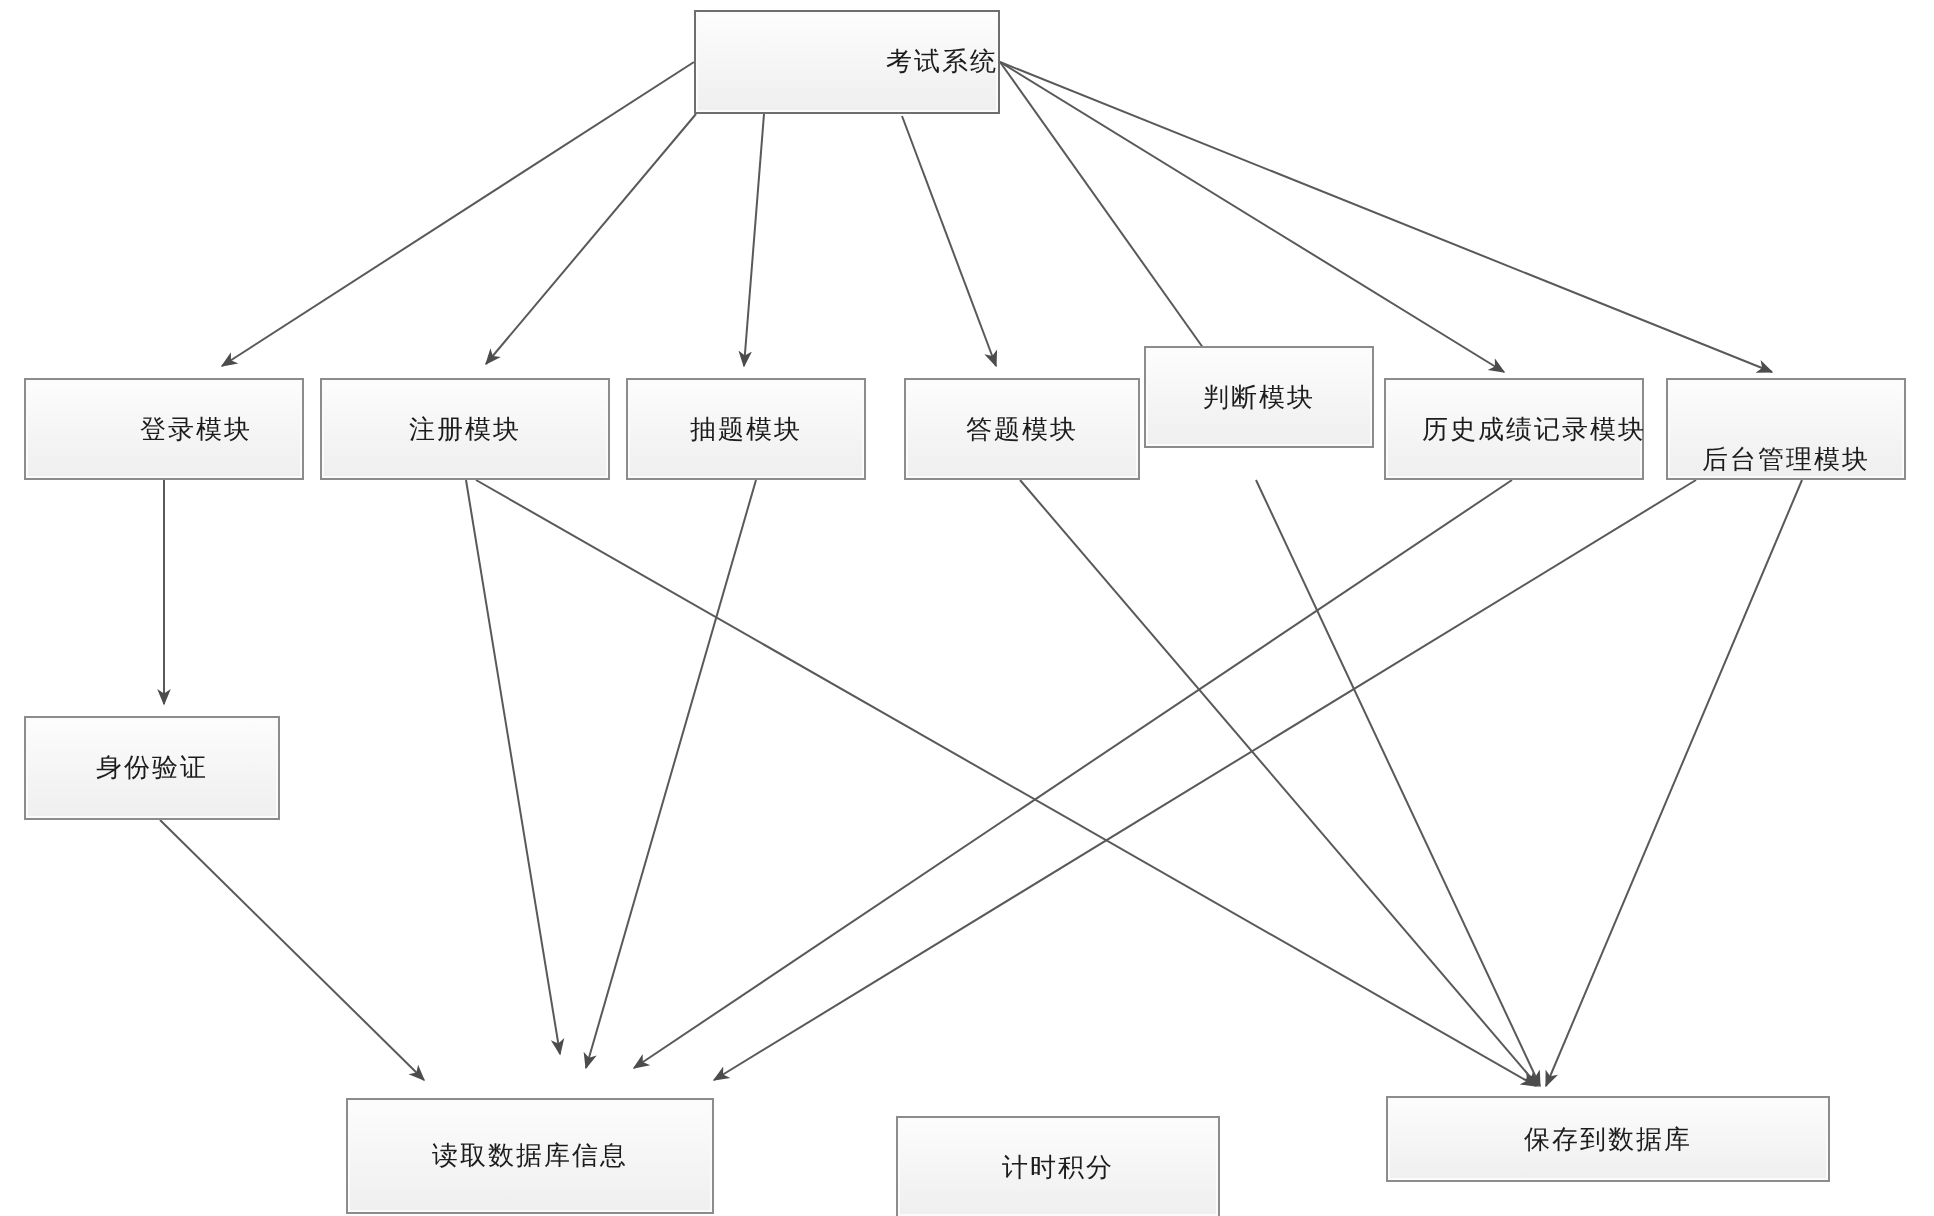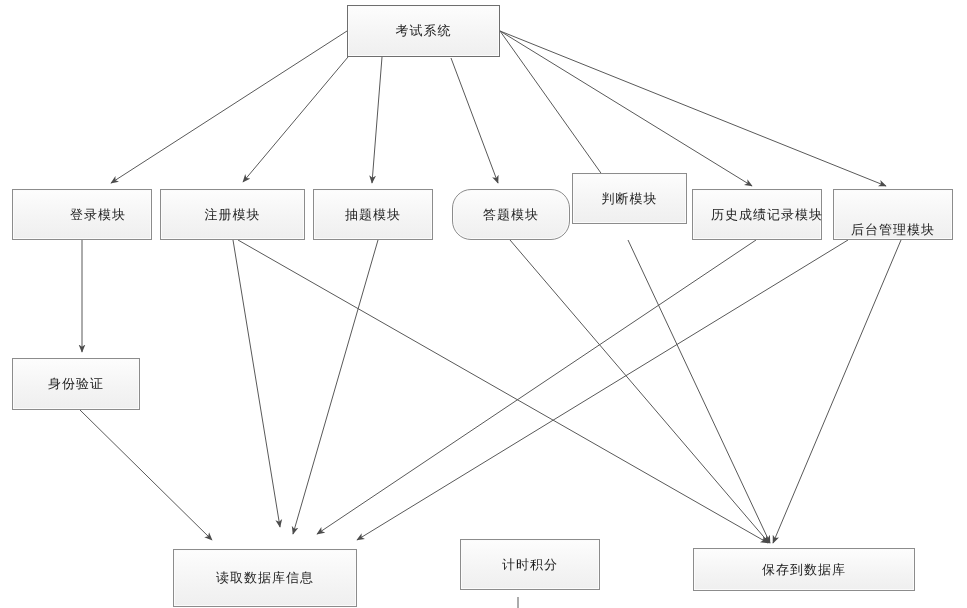--- a/index.html
+++ b/index.html
@@ -27,21 +27,21 @@
     background: linear-gradient(180deg, #fdfdfd 0%, #f4f4f4 60%, #efefef 100%);
     box-shadow: inset 0 0 0 1px #fbfbfb;
     display: flex;
     align-items: center;
     justify-content: center;
     font-size: 13px;
     color: #1c1c1c;
     letter-spacing: 1px;
     white-space: nowrap;
   }
-  .node.root { border-color: #6e6e6e; }
+  .node.root { border-color: #6e6e6e; justify-content: flex-end; }
 </style>
 </head>
 <body>
 
 <div id="diagram">
   <svg id="connector-layer" viewBox="0 0 967 608" xmlns="http://www.w3.org/2000/svg">
     <defs>
       <marker id="arrowhead" markerWidth="9" markerHeight="8" refX="7.5" refY="4" orient="auto" markerUnits="userSpaceOnUse">
         <path d="M0,0.6 L8.2,4 L0,7.4 L2.2,4 Z" fill="#4c4c4c"></path>
       </marker>
@@ -73,38 +73,38 @@
       </div>
       <div class="node" style="left: 12px; top: 189px; width: 140px; height: 51px; padding-left: 32px;">
         <span>登录模块</span>
       </div>
       <div class="node" style="left: 160px; top: 189px; width: 145px; height: 51px;">
         <span>注册模块</span>
       </div>
       <div class="node" style="left: 313px; top: 189px; width: 120px; height: 51px;">
         <span>抽题模块</span>
       </div>
-      <div class="node" style="left: 452px; top: 189px; width: 118px; height: 51px; border-radius: 19px;">
+      <div class="node" style="left: 452px; top: 189px; width: 118px; height: 51px;">
         <span>答题模块</span>
       </div>
       <div class="node" style="left: 572px; top: 173px; width: 115px; height: 51px;">
         <span>判断模块</span>
       </div>
       <div class="node" style="left: 692px; top: 189px; width: 130px; height: 51px; padding-left: 20px;">
         <span>历史成绩记录模块</span>
       </div>
       <div class="node" style="left: 833px; top: 189px; width: 120px; height: 51px; align-items: flex-end;">
         <span>后台管理模块</span>
       </div>
       <div class="node" style="left: 12px; top: 358px; width: 128px; height: 52px;">
         <span>身份验证</span>
       </div>
       <div class="node" style="left: 173px; top: 549px; width: 184px; height: 58px;">
         <span>读取数据库信息</span>
       </div>
-      <div class="node" style="left: 448px; top: 539px; width: 140px; height: 51px; margin-left: 12px;">
+      <div class="node" style="left: 448px; top: 558px; width: 162px; height: 51px;">
         <span>计时积分</span>
       </div>
       <div class="node" style="left: 681px; top: 548px; width: 222px; height: 43px; margin-left: 12px;">
         <span>保存到数据库</span>
       </div>
     </div>
 </div>
 
 </body></html>

